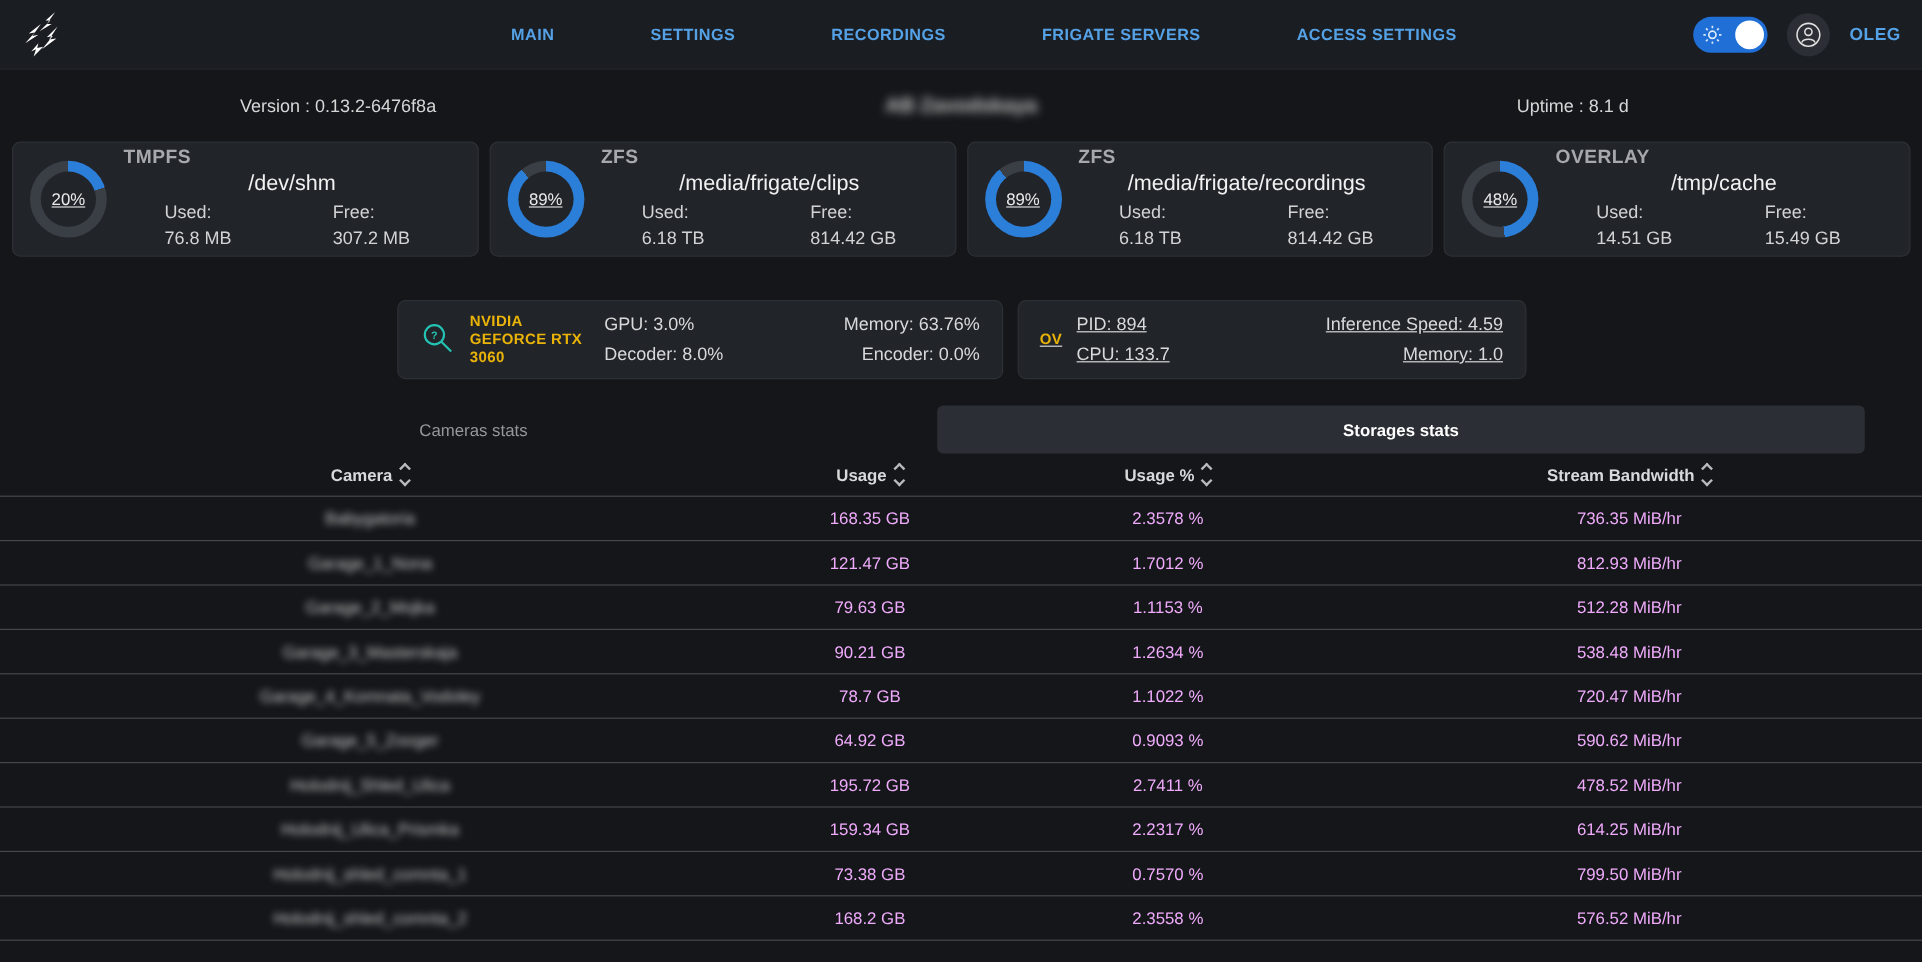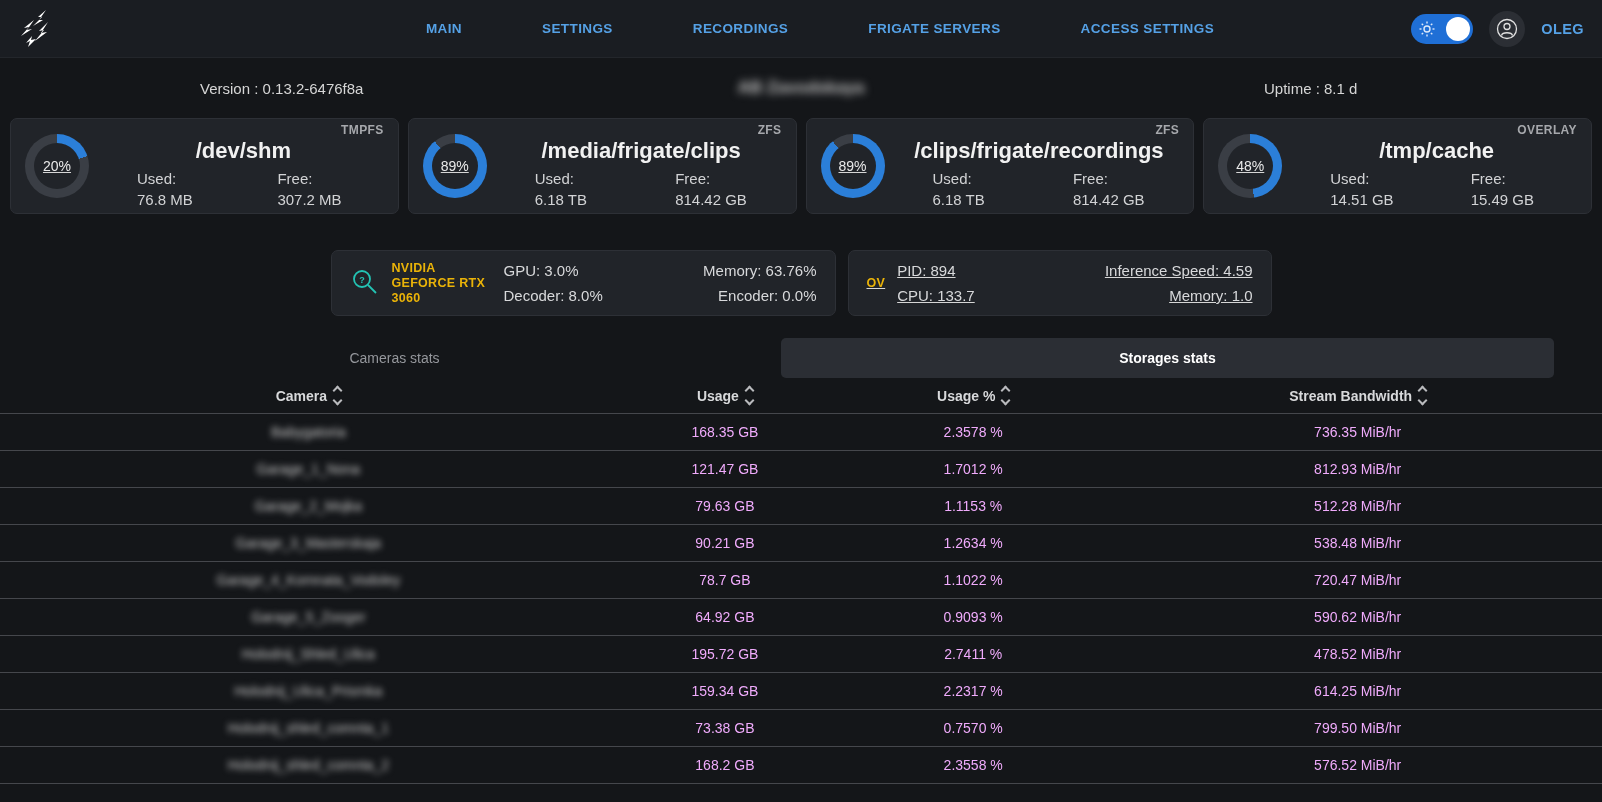--- a/index.html
+++ b/index.html
@@ -67,22 +67,22 @@
     --p:0;
     width:64px; height:64px; border-radius:50%; flex:0 0 64px;
     background:conic-gradient(#2b7fd9 calc(var(--p)*1%), #3a3e45 0);
     position:relative; display:flex; align-items:center; justify-content:center;text-decoration:underline;
   }
   .donut::after {
     content:""; position:absolute; inset:9px; border-radius:50%; background:#212429;
   }
   .donut-label { position:relative; z-index:1; font-size:14px; color:#eaeaea; }
   .storage-body { flex:1; display:flex; flex-direction:column; }
-  .fs-type { text-align:right; font-size:12px; font-weight:700; color:#a6a8ac; letter-spacing:.4px; }
-  .fs-path { text-align:center; font-size:22px; font-weight:700; color:#f1f1f1; margin-top:1px; }
+  .fs-type { text-align:left; font-size:16px; font-weight:700; color:#a6a8ac; letter-spacing:.4px; }
+  .fs-path { text-align:center; font-size:18px; font-weight:400; color:#f1f1f1; margin-top:1px; }
   .fs-stats { display:flex; margin-top:4px; }
   .fs-col { width:50%; padding-left:34px; display:flex; flex-direction:column; font-size:15px; color:#d2d3d5; line-height:21px; }
 
   
   .hw-row { margin-top:36px; display:flex; justify-content:center; gap:12px; }
   .hw-card { height:66px; display:flex; align-items:center; padding:0 18px; gap:12px; }
   .gpu-card { width:505px; }
   .det-card { width:424px;text-decoration:underline; }
   .hw-name { font-size:12.5px; font-weight:700; color:#eab308; line-height:15px; max-width:100px; letter-spacing:.3px; }
   .hw-stats { flex:1; display:flex; justify-content:space-between; }
@@ -208,21 +208,21 @@
       </div>
     </div>
   </div>
 
   <div class="card storage-card">
     <div class="donut" style="--p: 89;">
       <span class="donut-label">89%</span>
     </div>
     <div class="storage-body">
       <div class="fs-type">ZFS</div>
-      <div class="fs-path">/clips/frigate/recordings</div>
+      <div class="fs-path">/media/frigate/recordings</div>
       <div class="fs-stats">
         <div class="fs-col">
           <span>Used:</span>
           <span>6.18 TB</span>
         </div>
         <div class="fs-col">
           <span>Free:</span>
           <span>814.42 GB</span>
         </div>
       </div>

